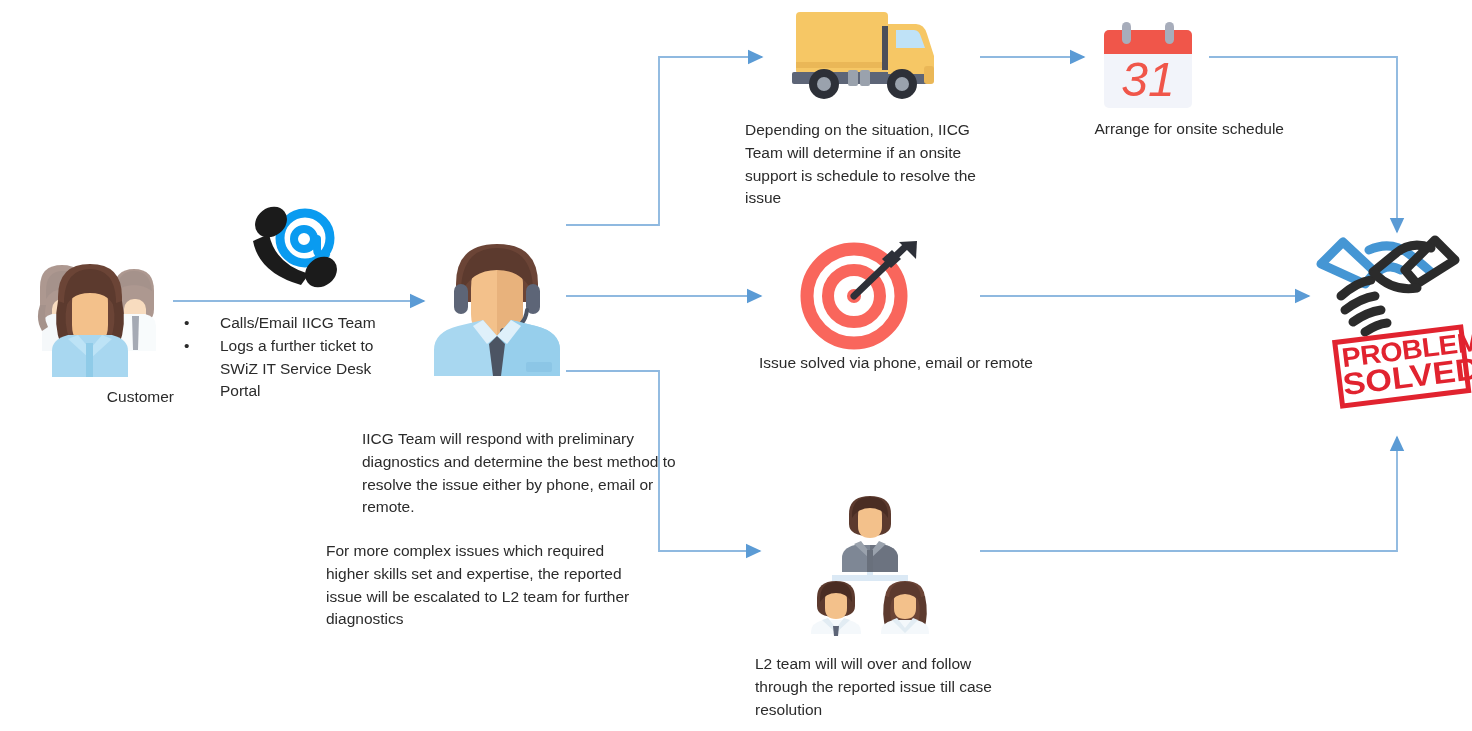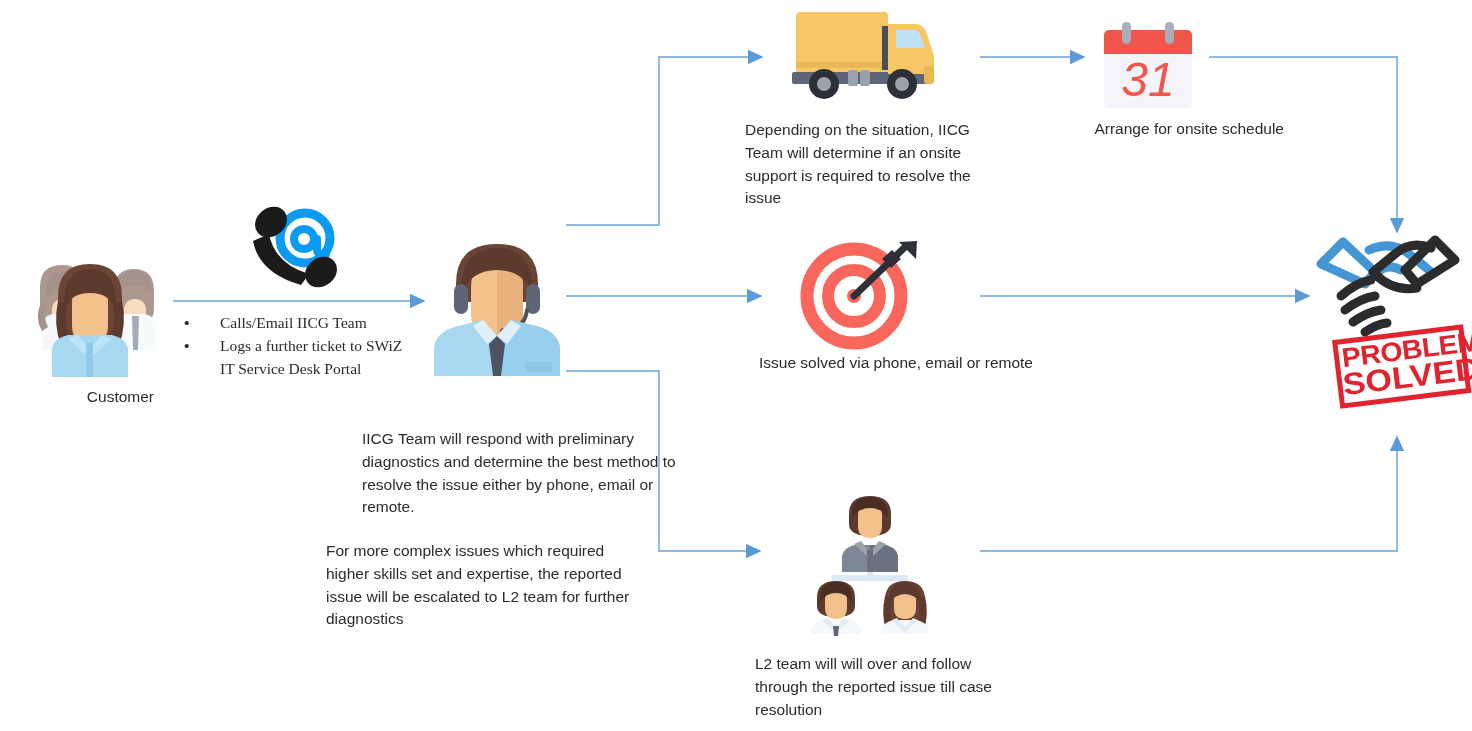--- a/index.html
+++ b/index.html
@@ -12,21 +12,21 @@
     overflow:hidden;
     position:relative;
   }
   #canvas{position:absolute;left:0;top:0;width:1472px;height:731px;}
   .txt{position:absolute;font-size:15.5px;line-height:1.47;color:#2b2b2b;white-space:pre-wrap;}
   .caption{position:absolute;font-size:15.5px;line-height:1.47;color:#2b2b2b;text-align:right;}
   svg.conn{position:absolute;left:0;top:0;width:1472px;height:731px;overflow:visible;pointer-events:none;}
   .bullets{position:absolute;font-size:15.5px;line-height:1.47;color:#2b2b2b;}
   .bullets .row{display:flex;}
   .bullets .bul{width:36px;flex:0 0 36px;}
-  .bullets .btext{flex:1;font-family:Liberation Serif, serif;}
+  .bullets .btext{flex:1;}
   
   .icon{position:absolute;}
   svg.art{display:block;overflow:visible;}
 </style>
 </head>
 <body>
 
 <div id="canvas">
 
   <svg class="conn" viewBox="0 0 1472 731">
@@ -80,21 +80,21 @@
         <path d="M58,52 q2,-30 26,-30 q24,0 26,30 l0,14 q-4,-20 -26,-20 q-22,0 -26,20 z" fill="#5c3a2e"></path>
         <path d="M52,54 q-5,24 3,44 l9,-5 q-7,-16 -3,-36 z" fill="#5c3a2e"></path>
         <path d="M116,54 q5,24 -3,44 l-9,-5 q7,-16 3,-36 z" fill="#5c3a2e"></path>
 
         <path d="M46,104 q0,-12 16,-16 l44,0 q16,4 16,16 l0,26 l-76,0 z" fill="#a8d7f0"></path>
         <path d="M72,88 l12,14 l12,-14 l10,4 l-22,20 l-22,-20 z" fill="#bde3f6"></path>
         <rect x="80" y="96" width="7" height="34" fill="#8fcbe8"></rect>
       </g>
     </svg>
   </div>
-  <div class="caption" style="left:4px;top:386px;width:150px;">Customer</div>
+  <div class="caption" style="left:24px;top:386px;width:150px;">Customer</div>
 
   <div class="icon" style="left:247px;top:198px;">
     <svg class="art" width="98" height="100" viewBox="0 0 98 100">
       <g>
         <circle cx="58" cy="40" r="25" fill="none" stroke="#0a9bf0" stroke-width="9"></circle>
         <circle cx="57" cy="41" r="10" fill="none" stroke="#0a9bf0" stroke-width="8"></circle>
         <path d="M70,41 l0,10 q0,8 9,5" fill="none" stroke="#0a9bf0" stroke-width="8" stroke-linecap="round"></path>
       </g>
       <g fill="#1b1b1b">
         <ellipse cx="24" cy="24" rx="17" ry="14" transform="rotate(-38 24 24)"></ellipse>
@@ -162,21 +162,21 @@
       <rect x="58" y="66" width="10" height="16" rx="2" fill="#9aa2ad"></rect>
       <rect x="70" y="66" width="10" height="16" rx="2" fill="#9aa2ad"></rect>
 
       <circle cx="34" cy="80" r="15" fill="#2d3038"></circle>
       <circle cx="34" cy="80" r="7" fill="#9aa2ad"></circle>
       <circle cx="112" cy="80" r="15" fill="#2d3038"></circle>
       <circle cx="112" cy="80" r="7" fill="#9aa2ad"></circle>
     </svg>
   </div>
 
-  <div class="txt" style="left:745px;top:119px;width:245px;">Depending on the situation, IICG Team will determine if an onsite support is required to resolve the issue</div>
+  <div class="txt" style="left:745px;top:119px;width:245px;">Depending on the situation, IICG Team will determine if an onsite support is schedule to resolve the issue</div>
 
   <div class="icon" style="left:1100px;top:22px;font-style:italic;">
     <svg class="art" width="96" height="88" viewBox="0 0 96 88">
       <rect x="4" y="8" width="88" height="78" rx="5" fill="#f2f4fa"></rect>
       <path d="M4,13 a5,5 0 0 1 5,-5 l78,0 a5,5 0 0 1 5,5 l0,19 l-88,0 z" fill="#f0564a"></path>
       <rect x="22" y="0" width="9" height="22" rx="4.5" fill="#a7adbb"></rect>
       <rect x="65" y="0" width="9" height="22" rx="4.5" fill="#a7adbb"></rect>
       <text x="48" y="74" text-anchor="middle" font-family="Liberation Sans, sans-serif" font-size="48" fill="#f0564a">31</text>
     </svg>
   </div>

